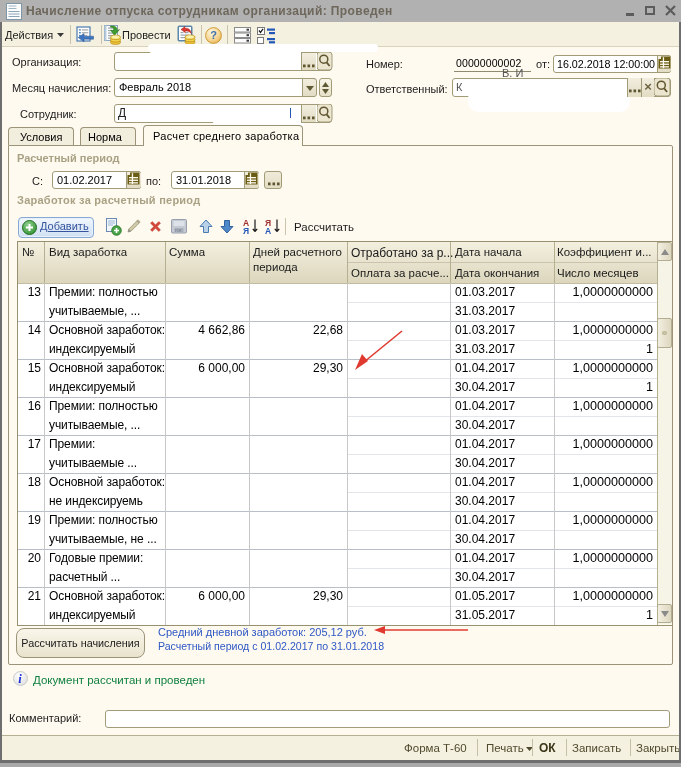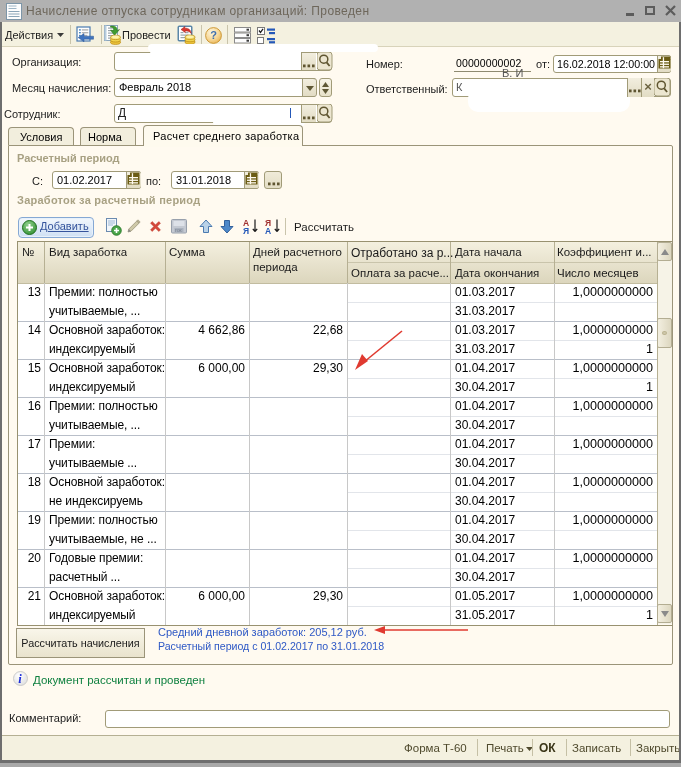--- a/index.html
+++ b/index.html
@@ -20,21 +20,21 @@
 
 <div class="ab" style="left:0;top:0;width:681px;height:22px;background:#b1b1b1"></div>
 <svg style="left:6px;top:3px" width="16" height="17" viewBox="0 0 16 17">
  <rect x="0.5" y="0.5" width="15" height="16" fill="#fdfdfd" stroke="#7d96a8"></rect>
  <rect x="2.5" y="2.5" width="8" height="1" fill="#9fb6c6"></rect>
  <rect x="2.5" y="5" width="8" height="1" fill="#9fb6c6"></rect>
  <rect x="2.5" y="8" width="11" height="1" fill="#8ba5b8"></rect>
  <rect x="2.5" y="10.5" width="11" height="1" fill="#8ba5b8"></rect>
  <rect x="2.5" y="13" width="11" height="1" fill="#8ba5b8"></rect>
 </svg>
-<div class="ab" style="left:26px;top:4px;font-size:12px;font-weight:normal;color:#6e675b;white-space:nowrap;letter-spacing:0.4px">Начисление отпуска сотрудникам организаций: Проведен</div>
+<div class="ab" style="left:26px;top:4px;font-size:12px;font-weight:bold;color:#6e675b;white-space:nowrap;letter-spacing:0.4px">Начисление отпуска сотрудникам организаций: Проведен</div>
 <div class="ab" style="left:626px;top:13px;width:8px;height:3px;background:#5c5c5c"></div>
 <div class="ab" style="left:645px;top:6px;width:10px;height:9px;border:2px solid #5c5c5c"></div>
 <svg style="left:665px;top:5px" width="11" height="11" viewBox="0 0 11 11">
     <path d="M1 1 L10 10 M10 1 L1 10" stroke="#5c5c5c" stroke-width="2.2"></path>
   </svg>
 
 <div class="ab" style="left:0;top:22px;width:681px;height:25px;background:#f4f1e0;border-bottom:1px solid #d8d3ba"></div>
 <div class="lbl" style="left:5px;top:29px">Действия</div>
 <svg style="left:57px;top:33px" width="7" height="5">
     <path d="M0 0 L7 0 L3.5 4 Z" fill="#3a3a3a"></path>
@@ -162,21 +162,21 @@
   </div>
 <div class="ab" style="left:319px;top:78px;width:13px;height:19px;background:linear-gradient(#f8f5e8,#e7e1c9);border:1px solid #a19b78;border-radius:3px">
  <svg style="left:2px;top:3px" width="7" height="5">
       <path d="M0 5 L7 5 L3.5 0 Z" fill="#5f5835"></path>
     </svg>
  <svg style="left:2px;top:10px" width="7" height="5">
       <path d="M0 0 L7 0 L3.5 5 Z" fill="#5f5835"></path>
     </svg>
 </div>
 
-<div class="lbl" style="left:4px;top:108px">Сотрудник:</div>
+<div class="lbl" style="left:20px;top:108px">Сотрудник:</div>
 <div class="fld" style="left:114px;top:104px;width:218px;height:19px"></div>
 <div class="ab" style="left:118px;top:106px;font-size:12px;color:#222">Д</div>
 <div class="ab" style="left:134px;top:109px;width:168px;height:12px;background:#fff;border-radius:6px"></div>
 <div class="ab" style="left:213px;top:117px;width:92px;height:10px;background:#fff;border-radius:5px"></div>
 <div class="ab" style="left:290px;top:108px;width:1px;height:10px;background:#2458b8"></div>
 <div class="fbtn" style="left:301px;top:104px;width:15px;height:19px;border-top:1px solid #a19b78;border-bottom:1px solid #a19b78">
     <svg style="left:1px;top:11px" width="12" height="4" viewBox="0 0 12 4">
       <g fill="#5f5530">
         <rect x="0" y="0.5" width="2.6" height="2.8"></rect>
         <rect x="4.5" y="0.5" width="2.6" height="2.8"></rect>
@@ -463,21 +463,21 @@
       <path d="M0 6 L8 6 L4 0 Z" fill="#8a8a8a"></path>
     </svg>
     <div class="ab" style="left:657px;top:604px;width:15px;height:19px;background:linear-gradient(90deg,#f3efe0,#ddd7c0);border:1px solid #b3ad92;border-radius:2px"></div>
     <svg class="ab" style="left:661px;top:610.5px" width="8" height="6">
       <path d="M0 0 L8 0 L4 6 Z" fill="#8a8a8a"></path>
     </svg>
     <div class="ab" style="left:657px;top:318px;width:15px;height:30px;background:linear-gradient(90deg,#f3efe0,#ddd7c0);border:1px solid #b3ad92;border-radius:2px"></div>
     <div class="ab" style="left:662px;top:331px;width:5px;height:4px;border-radius:50%;background:#cfc8ac;border:1px solid #bab28f"></div>
   </div>
 
-<div class="ab" style="left:16px;top:628px;width:129px;height:30px;background:linear-gradient(#f9f6ea,#e9e3cd);border:1px solid #9b9479;border-radius:0;text-align:center;line-height:28px;font-size:10.8px;color:#1a1a1a">Рассчитать начисления</div>
+<div class="ab" style="left:16px;top:628px;width:129px;height:30px;background:linear-gradient(#f9f6ea,#e9e3cd);border:1px solid #9b9479;border-radius:8px;text-align:center;line-height:28px;font-size:10.8px;color:#1a1a1a">Рассчитать начисления</div>
 <div class="ab" style="left:158px;top:626px;font-size:11px;color:#2e58c5;white-space:nowrap">Средний дневной заработок: 205,12 руб.</div>
 <div class="ab" style="left:158px;top:640px;font-size:10.6px;color:#2e58c5;white-space:nowrap">Расчетный период с 01.02.2017 по 31.01.2018</div>
 
 <svg style="left:350px;top:325px" width="60" height="48" viewBox="0 0 60 48">
  <line x1="52" y1="6" x2="14" y2="37" stroke="#e03a30" stroke-width="1.6"></line>
  <path d="M5 45 L18 36 L12 29 Z" fill="#e03a30"></path>
 </svg>
 <svg style="left:372px;top:624px" width="100" height="12" viewBox="0 0 100 12">
  <line x1="96" y1="6" x2="10" y2="6" stroke="#e03a30" stroke-width="1.7"></line>
  <path d="M2 6 L13 2 L13 10 Z" fill="#e03a30"></path>

